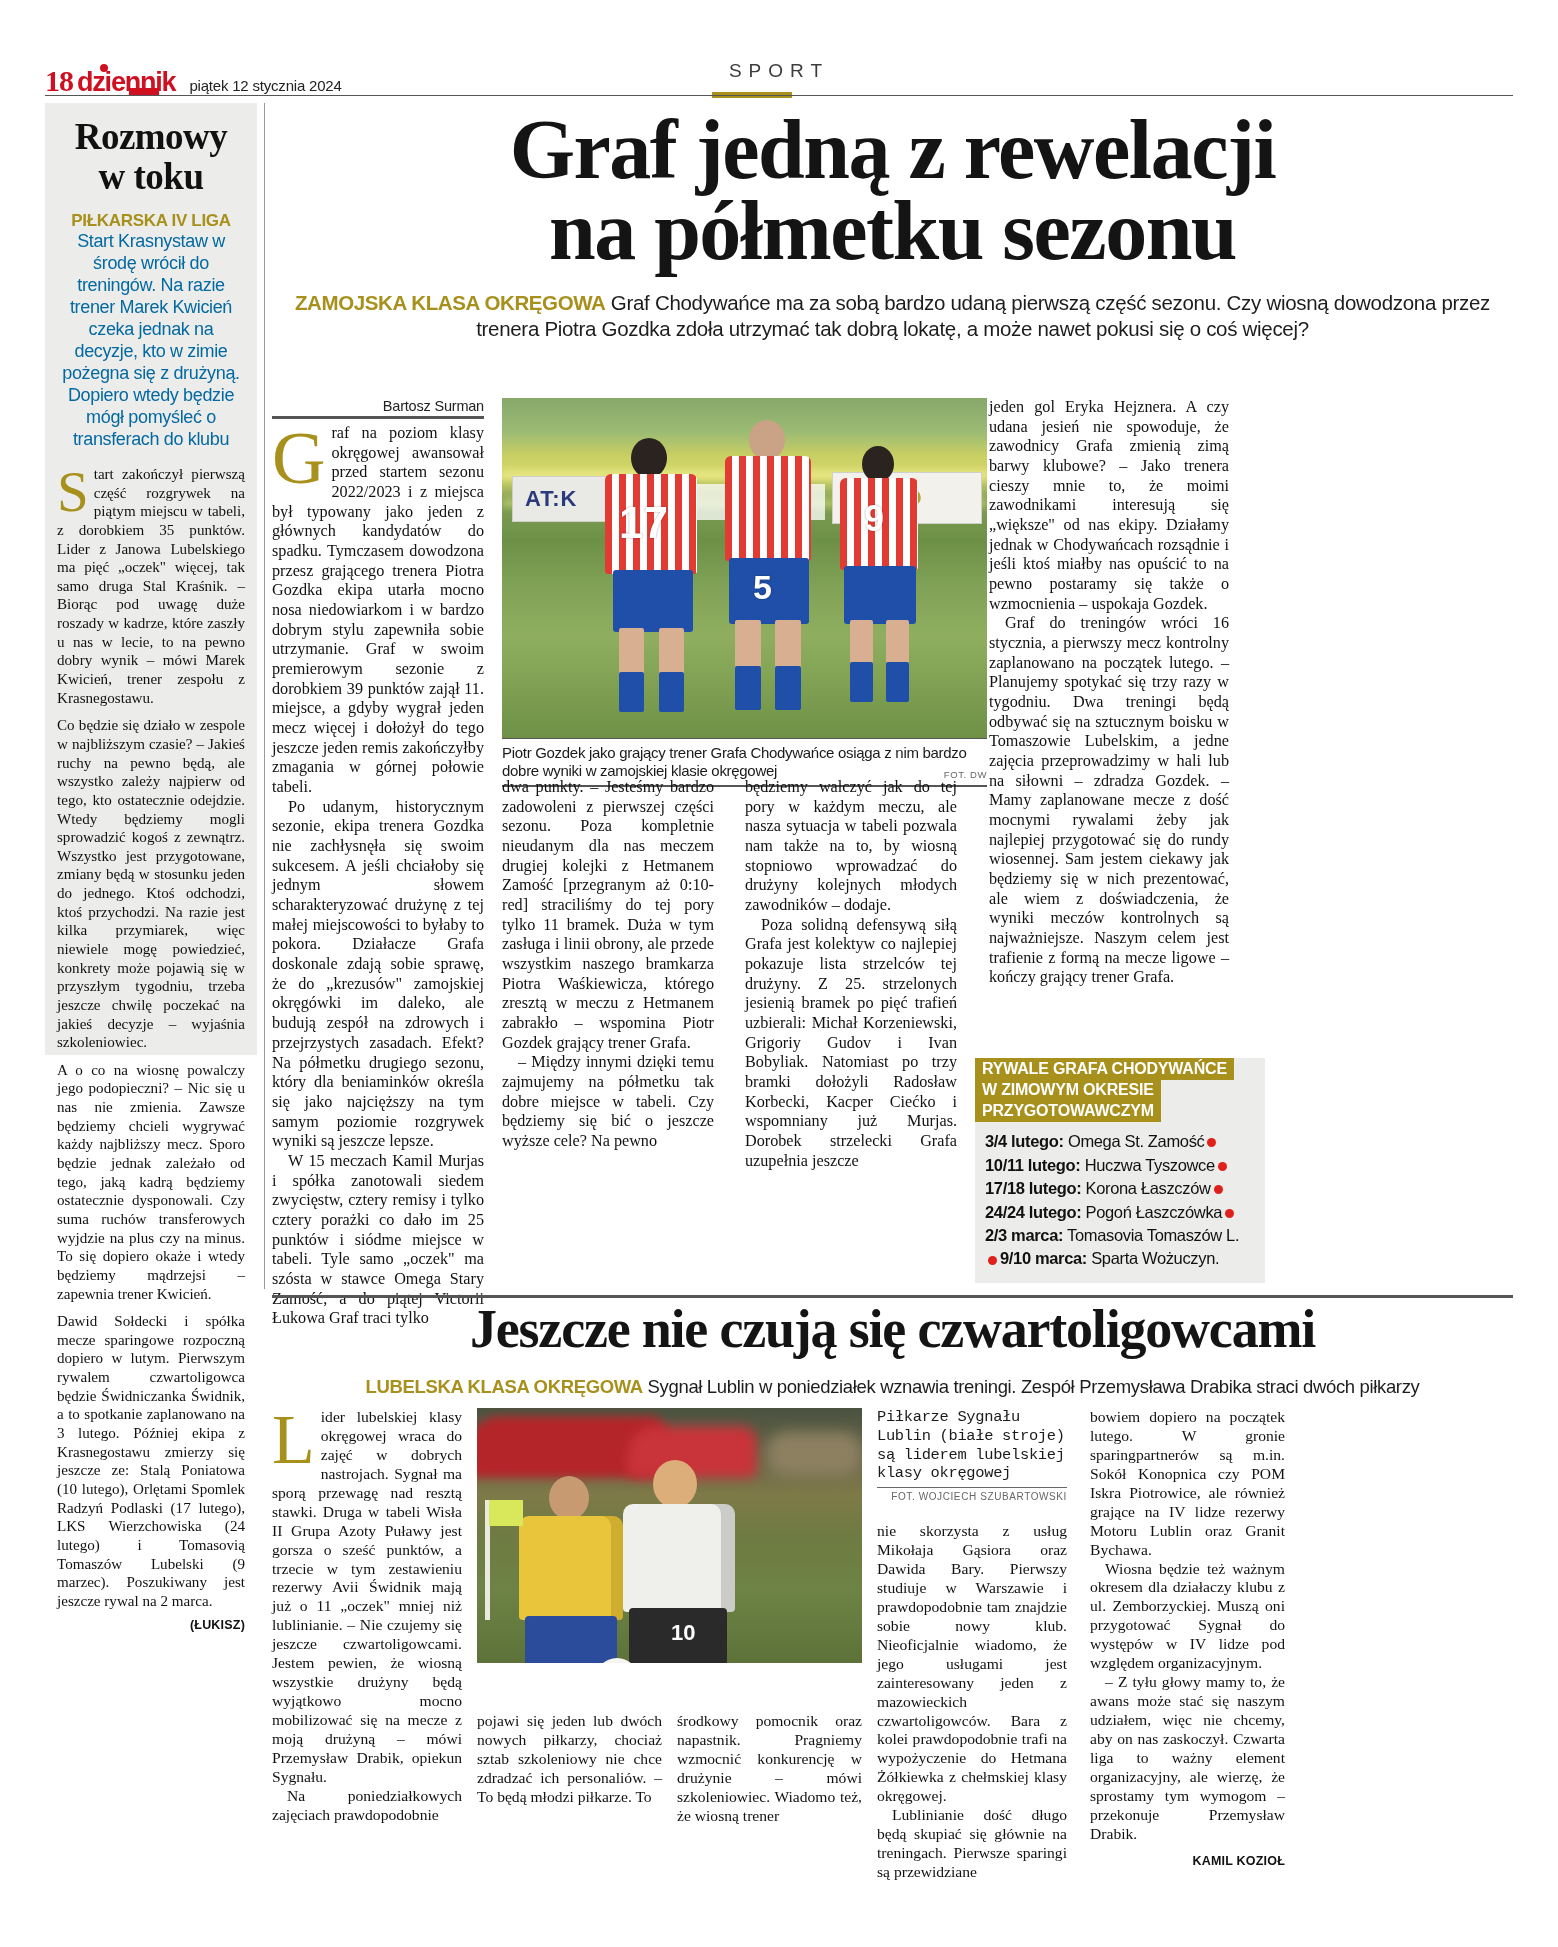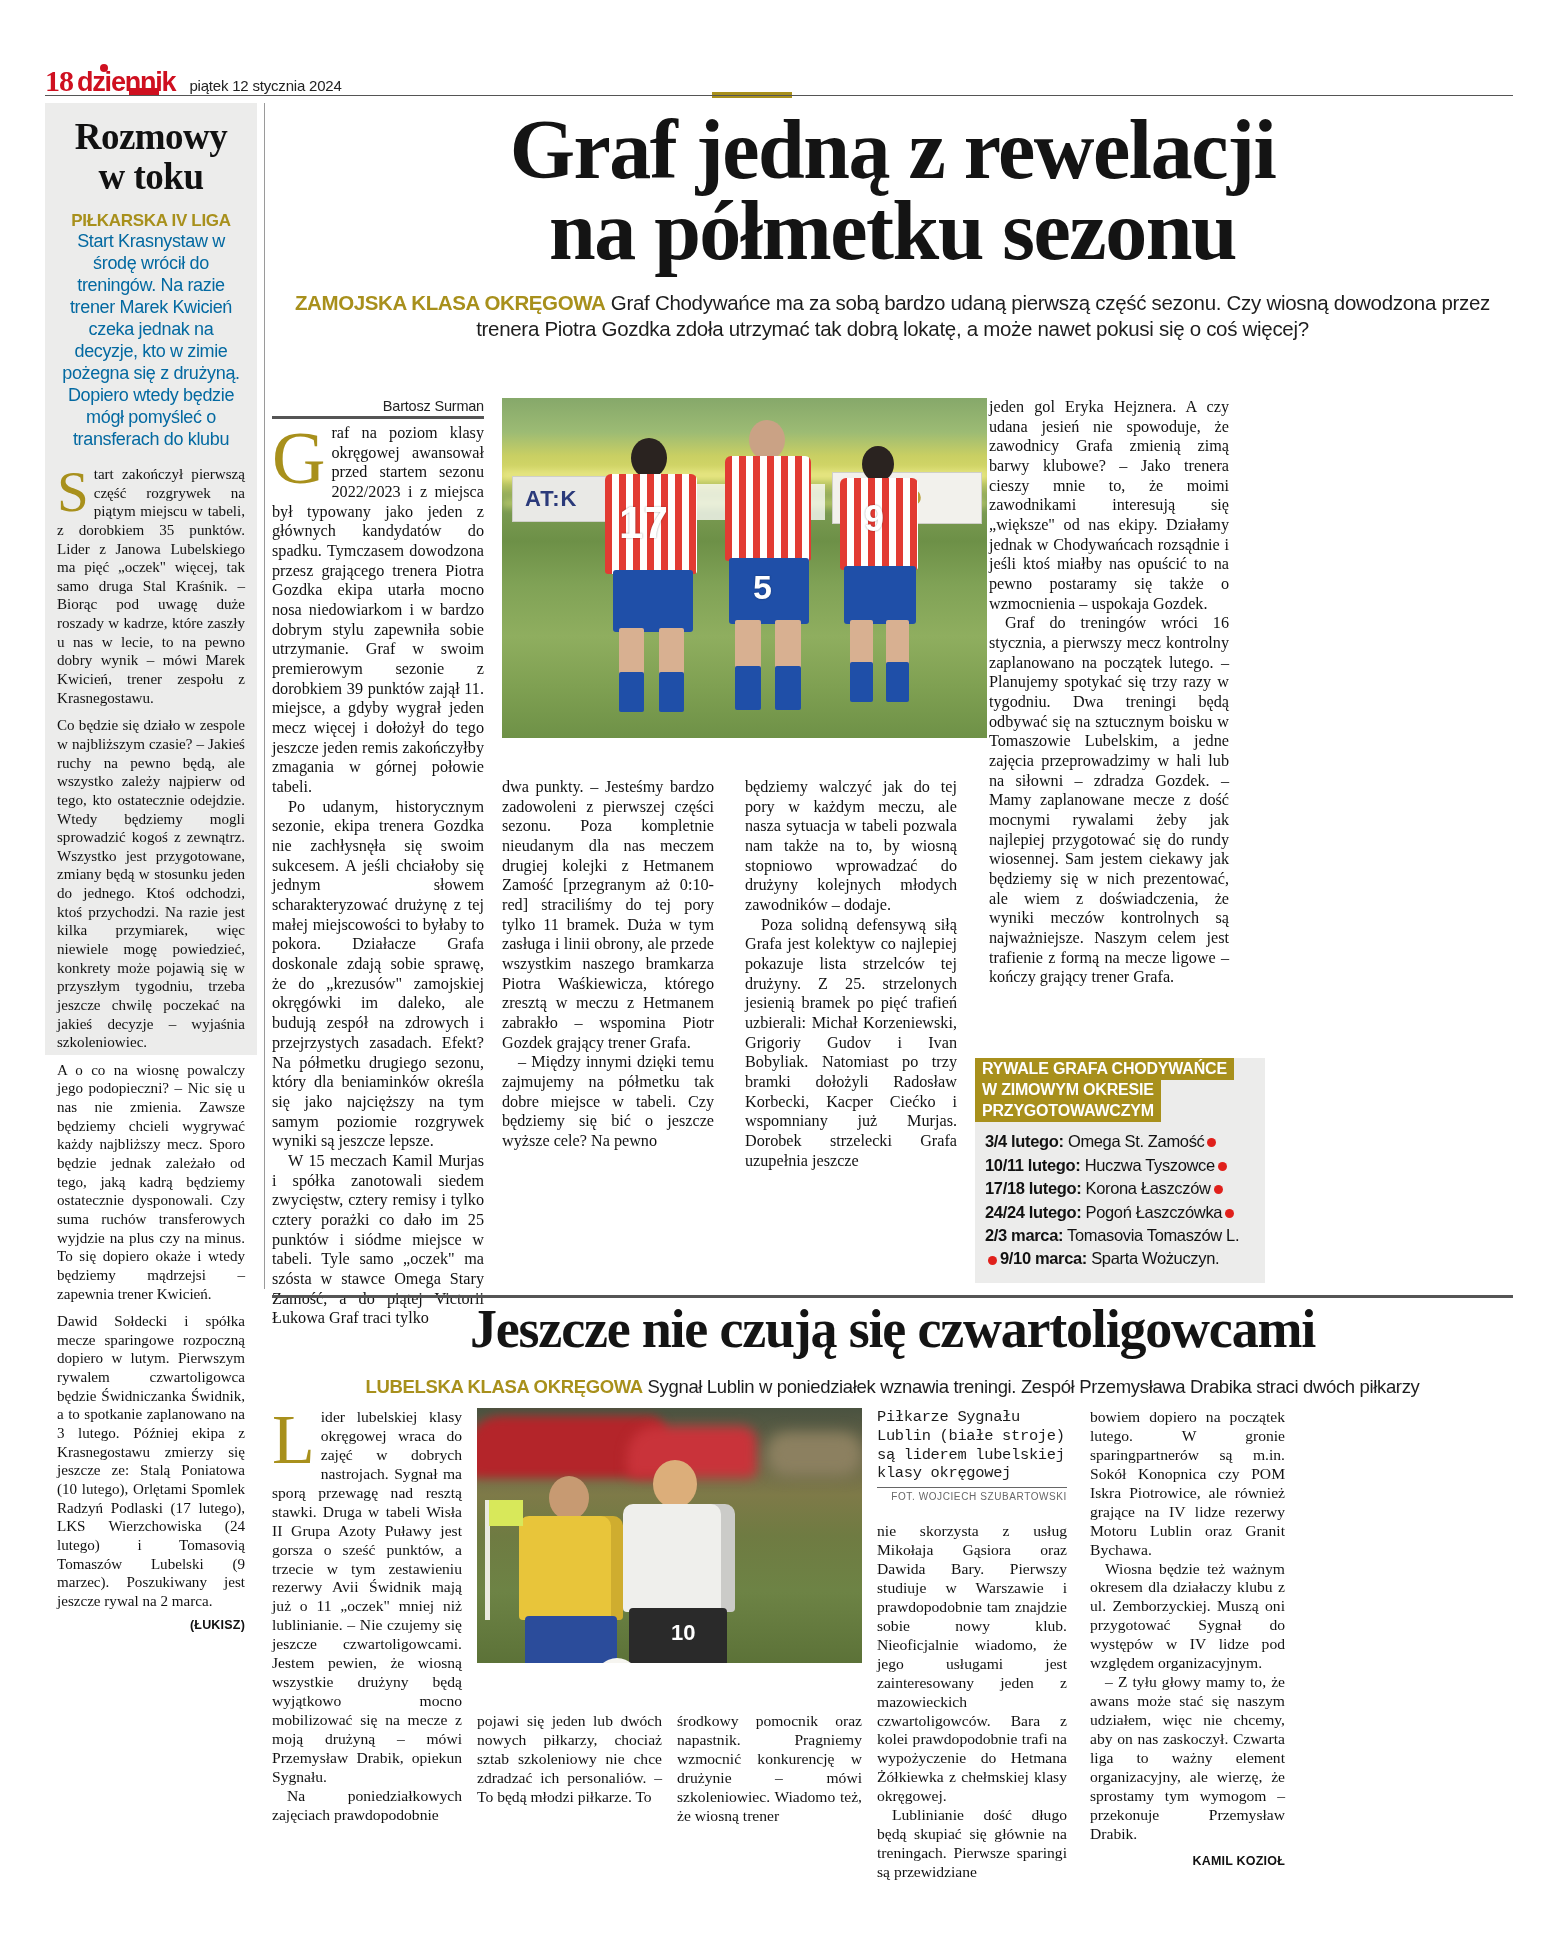--- a/index.html
+++ b/index.html
@@ -289,20 +289,21 @@
     <div class="logo-wrap">
       <span class="logo-num">18</span>
       <span class="logo-name">
         <span>dziennik</span>
         <span class="logo-dot"></span>
         <span class="logo-bar"></span>
       </span>
     </div>
     <div class="issue-date">piątek 12 stycznia 2024</div>
   </div>
+  <div class="section-label">SPORT</div>
   <div class="section-underline"></div>
   <div class="masthead-rule"></div>
 
   <div class="sidebar">
     <div class="sidebar-title">
       <div>Rozmowy</div>
       <div>w toku</div>
     </div>
     <div class="sidebar-kicker">PIŁKARSKA IV LIGA</div>
     <div class="sidebar-lead">Start Krasnystaw w środę wrócił do treningów. Na razie trener Marek Kwicień czeka jednak na decyzje, kto w zimie pożegna się z drużyną. Dopiero wtedy będzie mógł pomyśleć o transferach do klubu</div>
@@ -378,20 +379,24 @@
           <div class="head" style="left:30px; top:0; width:32px; height:36px; background:#2a2320;"></div>
           <div class="jersey stripes" style="left:8px; top:32px; width:78px; height:92px;"></div>
           <div class="num" style="left:32px; top:52px; font-size:36px;">9</div>
           <div class="shorts" style="left:12px; top:120px; width:72px; height:58px;"></div>
           <div class="leg" style="left:18px; top:174px; width:23px; height:46px;"></div>
           <div class="leg" style="left:54px; top:174px; width:23px; height:46px;"></div>
           <div class="sock" style="left:18px; top:216px; width:23px; height:40px;"></div>
           <div class="sock" style="left:54px; top:216px; width:23px; height:40px;"></div>
         </div>
       </div>
+      <div class="cap">
+        <span>Piotr Gozdek jako grający trener Grafa Chodywańce osiąga z nim bardzo dobre wyniki w zamojskiej klasie okręgowej</span>
+        <span class="credit">FOT. DW</span>
+      </div>
     </div>
 
     <div class="a1-col3">
       <div class="body">
         <p class="noind">dwa punkty. – Jesteśmy bardzo zadowoleni z pierwszej części sezonu. Poza kompletnie nieudanym dla nas meczem drugiej kolejki z Hetmanem Zamość [przegranym aż 0:10-red] straciliśmy do tej pory tylko 11 bramek. Duża w tym zasługa i linii obrony, ale przede wszystkim naszego bramkarza Piotra Waśkiewicza, którego zresztą w meczu z Hetmanem zabrakło – wspomina Piotr Gozdek grający trener Grafa.</p>
         <p>– Między innymi dzięki temu zajmujemy na półmetku tak dobre miejsce w tabeli. Czy będziemy się bić o jeszcze wyższe cele? Na pewno</p>
       </div>
     </div>
 
     <div class="a1-col4">

